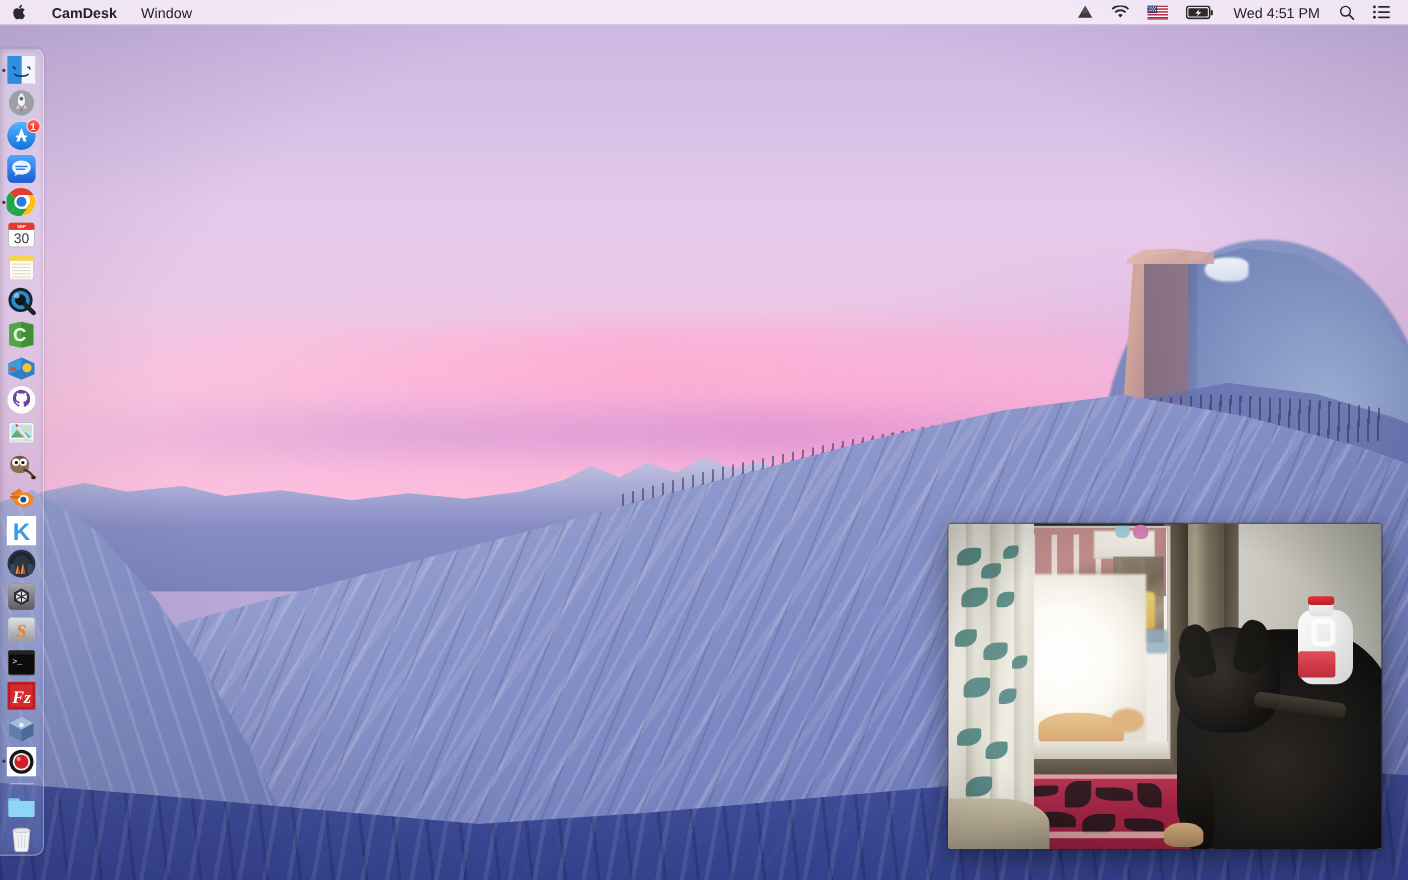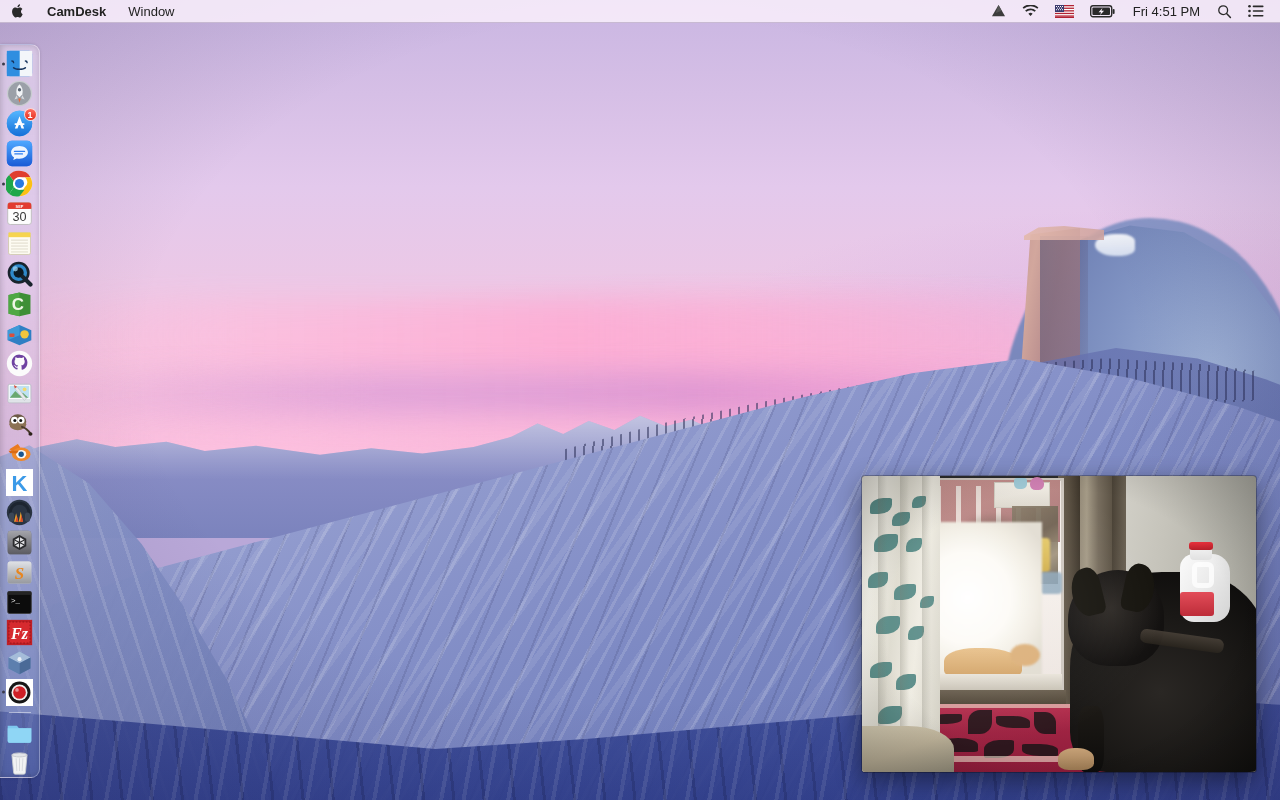--- a/index.html
+++ b/index.html
@@ -373,21 +373,21 @@
 
       <div class="mb-icon">
         <svg width="26" height="13" viewBox="0 0 26 13">
           <rect x="0.7" y="0.7" width="21" height="11" rx="2.2" fill="none" stroke="#2a2a2a" stroke-width="1.4"></rect>
           <rect x="2.4" y="2.4" width="17.6" height="7.6" rx="1.1" fill="#2a2a2a"></rect>
           <path fill="#f7f0f9" d="M12.4 3.1 8.6 7.2h2.5l-1 2.9 4-4.3h-2.6z"></path>
           <rect x="22.6" y="4" width="2" height="5" rx="1" fill="#2a2a2a"></rect>
         </svg>
       </div>
 
-      <div class="mb-clock">Fri 4:51 PM</div>
+      <div class="mb-clock">Wed 4:51 PM</div>
 
       <div class="mb-icon">
         <svg width="15" height="15" viewBox="0 0 16 16">
           <circle cx="6.6" cy="6.6" r="4.7" fill="none" stroke="#2a2a2a" stroke-width="1.4"></circle>
           <line x1="10.2" y1="10.2" x2="14.3" y2="14.3" stroke="#2a2a2a" stroke-width="1.6" stroke-linecap="round"></line>
         </svg>
       </div>
 
       <div class="mb-icon">
         <svg width="16" height="14" viewBox="0 0 17 14">

